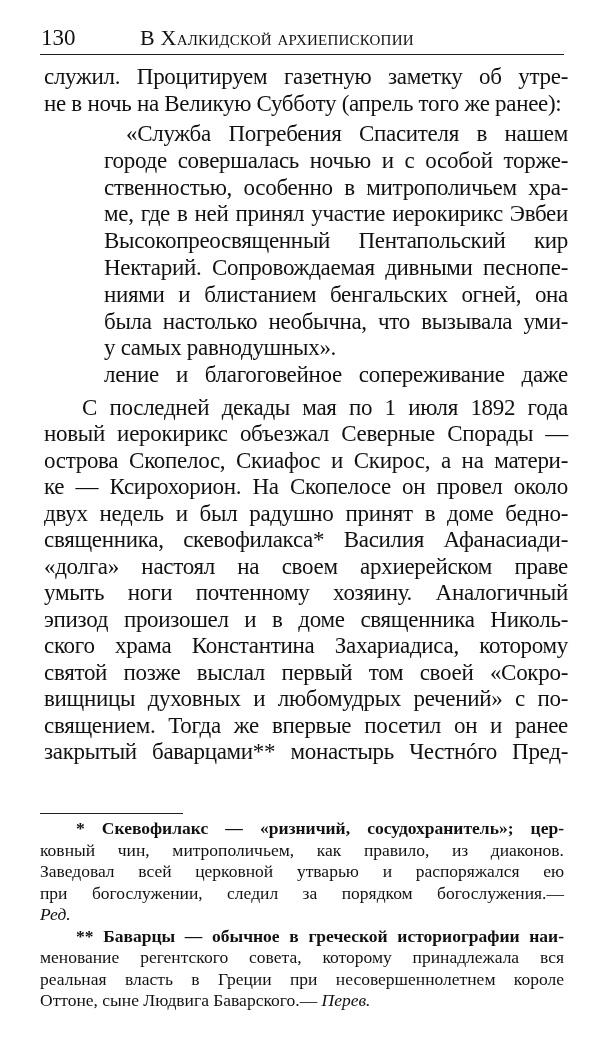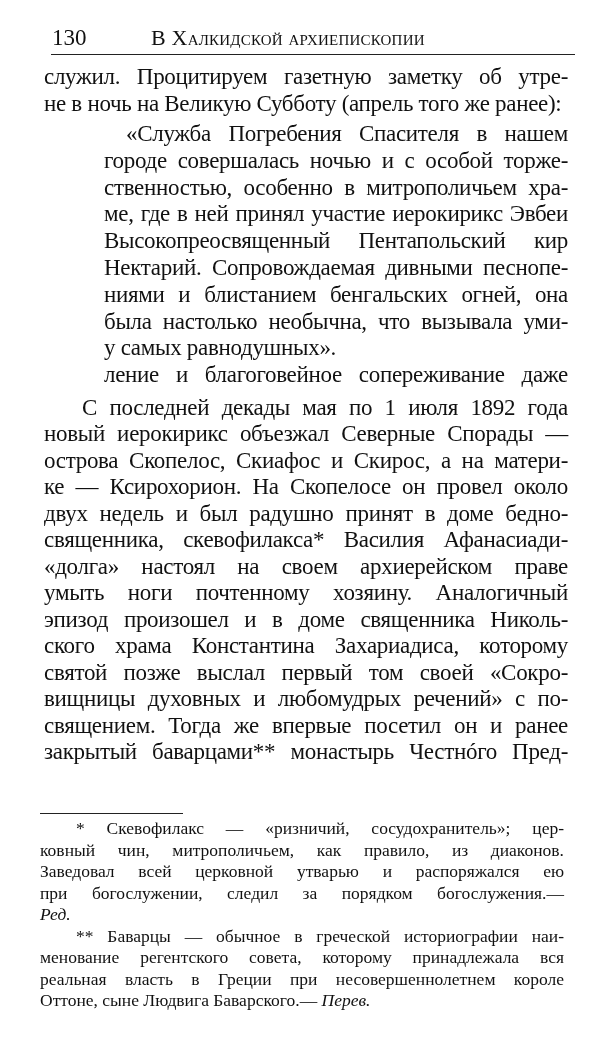--- a/index.html
+++ b/index.html
@@ -1,31 +1,31 @@
 <!DOCTYPE html>
 <html><head>
 <meta charset="utf-8">
 <style>
   html, body { margin: 0; padding: 0; background: #ffffff; }
   body { width: 600px; height: 1049px; overflow: hidden; position: relative; color: #111; }
   .page { position: absolute; left: 40px; top: 0; width: 524px; font-family: "Liberation Serif", "DejaVu Serif", serif; }
-  .header { position: absolute; top: 24px; left: 11px; width: 524px; height: 30px; border-bottom: 1.5px solid #222; }
+  .header { position: absolute; top: 24px; left: 0; width: 524px; height: 30px; border-bottom: 1.5px solid #222; }
   .page-num { position: absolute; left: 1px; top: 0; font-size: 23px; line-height: 28px; }
   .running-title { position: absolute; left: 100px; top: 0; font-size: 22px; line-height: 28px; font-variant: small-caps; letter-spacing: 0.2px; }
   .body { position: absolute; top: 64px; left: 4px; width: 524px; }
   .line { font-size: 23px; line-height: 26.5px; white-space: nowrap; text-align: justify; text-align-last: justify; display: block; height: 26.5px; letter-spacing: -0.3px; }
   .line.last { text-align-last: left; }
   .quote { margin-left: 60px; width: 464px; margin-top: 4px; margin-bottom: 6px; }
   .quote .line { height: 26.8px; line-height: 26.8px; font-size: 23px; }
   .quote .line.first { padding-left: 22px; }
   .para .line.first { padding-left: 38px; }
   .fn-rule { position: absolute; top: 813px; left: 0; width: 143px; border-top: 1.3px solid #222; }
   .footnotes { position: absolute; top: 818px; left: 0; width: 524px; }
   .fn .line { font-size: 17.5px; line-height: 21.5px; height: 21.5px; letter-spacing: 0; }
-  .fn .line.first { padding-left: 36px; }
+  .fn .line.first { padding-left: 36px; font-weight: bold; }
   .ital { font-style: italic; }
 </style>
 </head>
 <body>
 
 <div class="page">
 
   <div class="header">
     <span class="page-num">130</span>
     <span class="running-title">В Халкидской архиепископии</span>

